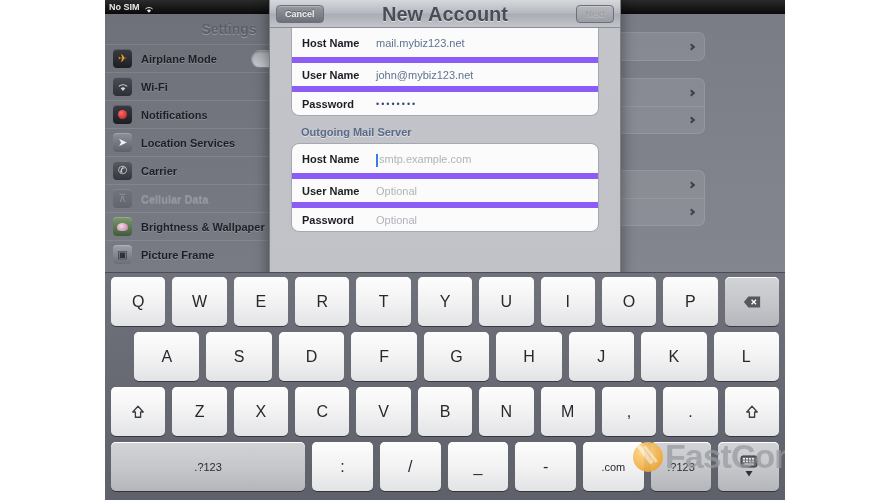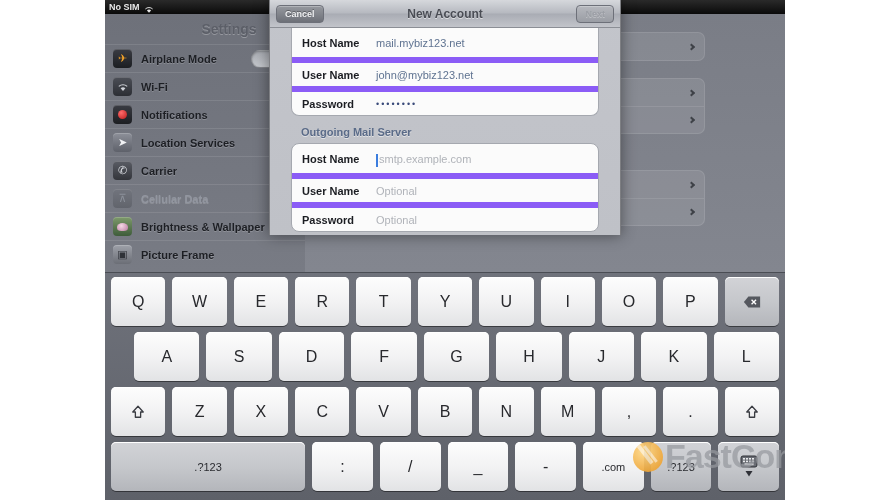--- a/index.html
+++ b/index.html
@@ -106,35 +106,35 @@
   .chev {
     position: absolute; right: 10px; top: 50%;
     width: 5px; height: 5px;
     border-top: 2px solid #3f4248; border-right: 2px solid #3f4248;
     transform: translateY(-50%) rotate(45deg);
   }
 
   
   #modal {
     position: absolute; left: 164px; top: 0px;
-    width: 352px; height: 235px;
+    width: 352px; height: 332px;
     background: linear-gradient(#c3c5cb, #bfc1c7);
     border-left: 1px solid rgba(0,0,0,.35);
     border-right: 1px solid rgba(0,0,0,.35);
     box-shadow: 0 0 14px rgba(0,0,0,.45);
   }
   #modal-bar {
     height: 28px;
     background: linear-gradient(#d6d8dc 0%, #b6b9c0 48%, #a9acb4 52%, #c2c4ca 100%);
     border-bottom: 1px solid #8b8e95;
     position: relative;
   }
   #modal-title {
     line-height: 28px; text-align: center;
-    font-size: 12px; font-weight: bold;
+    font-size: 20px; font-weight: bold;
     color: #4a4d55; text-shadow: 0 1px 0 rgba(255,255,255,.55);
   }
   .navbtn {
     position: absolute; top: 5px;
     height: 18px; padding: 0 8px; line-height: 17px;
     border-radius: 4px; font-size: 9px; font-weight: bold;
     border: 1px solid #6d7079;
     text-shadow: 0 -1px 0 rgba(0,0,0,.35);
   }
   #btn-cancel {

